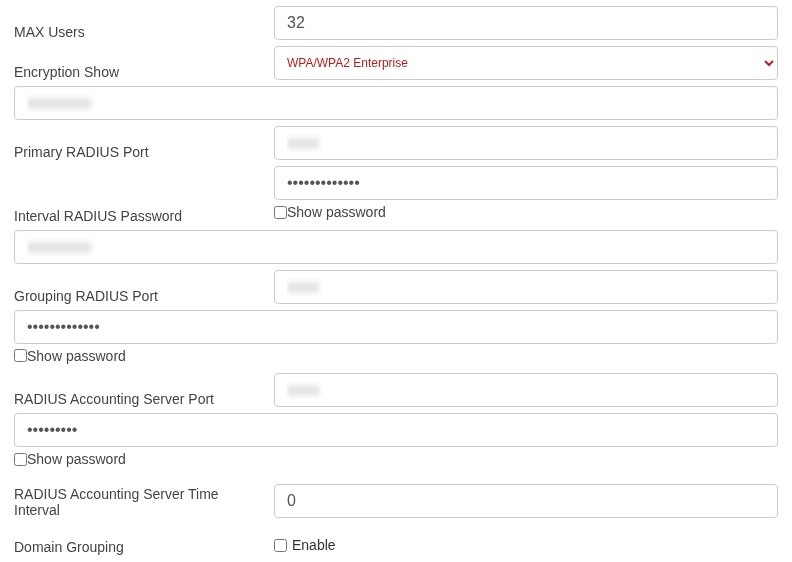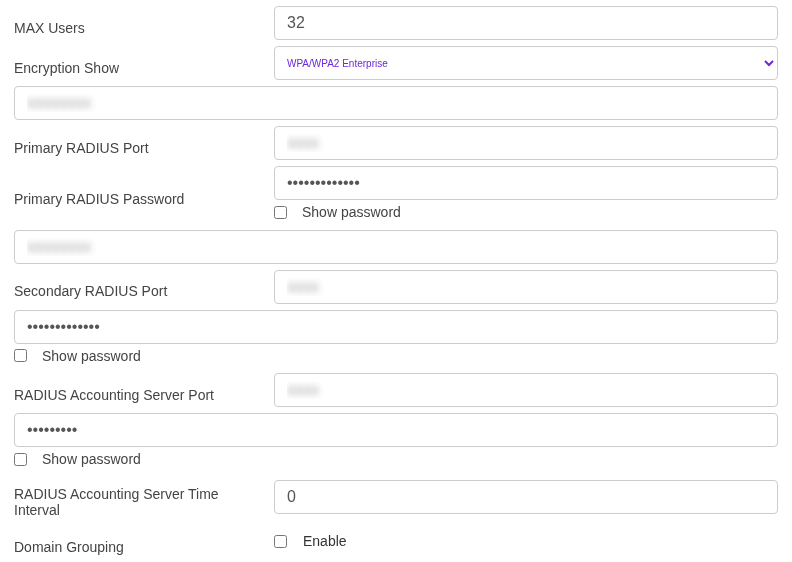--- a/index.html
+++ b/index.html
@@ -6,21 +6,21 @@
     body {
       font-family: -apple-system, BlinkMacSystemFont, "Segoe UI", Helvetica, Arial, sans-serif;
       font-size: 14px;
       color: #333;
       background: #fff;
       padding: 6px 14px 10px 14px;
       width: 792px;
     }
     .form-row {
       display: flex;
-      align-items: center;
+      align-items: flex-end;
       margin-bottom: 6px;
     }
     .label-col {
       width: 260px;
       padding-top: 9px;
       padding-right: 10px;
       color: #444;
     }
     .field-col {
       flex: 1;
@@ -38,43 +38,43 @@
     .text-input.blurred {
       color: transparent;
       text-shadow: 0 0 6px rgba(150,150,150,0.9);
     }
     .select-input {
       width: 100%;
       height: 34px;
       padding: 6px 8px;
       border: 1px solid #ccc;
       border-radius: 4px;
-      font-size: 10px;
-      color: #6d28d9;
+      font-size: 12px;
+      color: #b91c1c;
       background: #fff;
     }
     .checkbox-row {
       margin-top: 4px;
       margin-bottom: 2px;
     }
     .checkbox-row label {
       font-size: 14px;
       color: #444;
       display: inline-flex;
       align-items: center;
-      gap: 15px;
+      gap: 0;
     }
     .checkbox-row input[type="checkbox"] {
       width: 13px;
       height: 13px;
     }
     .inline-checkbox {
       display: inline-flex;
       align-items: center;
-      gap: 16px;
+      gap: 5px;
       padding-top: 0px;
     }
   </style>
 </head>
 <body>
 
 <div class="form-row">
   <div class="label-col">MAX Users</div>
   <div class="field-col">
     <input type="text" class="text-input" value="32" style="">
@@ -97,40 +97,40 @@
 </div>
 
 <div class="form-row">
   <div class="label-col">Primary RADIUS Port</div>
   <div class="field-col">
     <input type="text" class="text-input blurred" value="xxxx" style="">
   </div>
 </div>
 
 <div class="form-row">
-  <div class="label-col">Primary RADIUS Password</div>
+  <div class="label-col">Interval RADIUS Password</div>
   <div class="field-col">
     <input type="password" class="text-input" value="•••••••••••••" style="">
     <div class="checkbox-row">
       <label>
         <input type="checkbox" style="">
         <span>Show password</span>
       </label>
     </div>
   </div>
 </div>
 
 <div class="form-row">
   <div class="field-col">
     <input type="text" class="text-input blurred" value="xxxxxxxx" style="">
   </div>
 </div>
 
 <div class="form-row">
-  <div class="label-col">Secondary RADIUS Port</div>
+  <div class="label-col">Grouping RADIUS Port</div>
   <div class="field-col">
     <input type="text" class="text-input blurred" value="xxxx" style="">
   </div>
 </div>
 
 <div class="form-row">
   <div class="field-col">
     <input type="password" class="text-input" value="•••••••••••••" style="">
     <div class="checkbox-row">
       <label>

